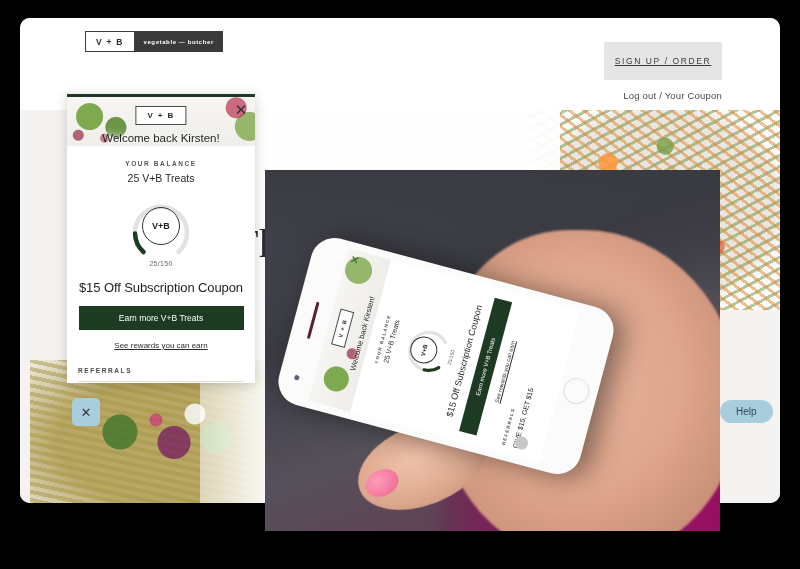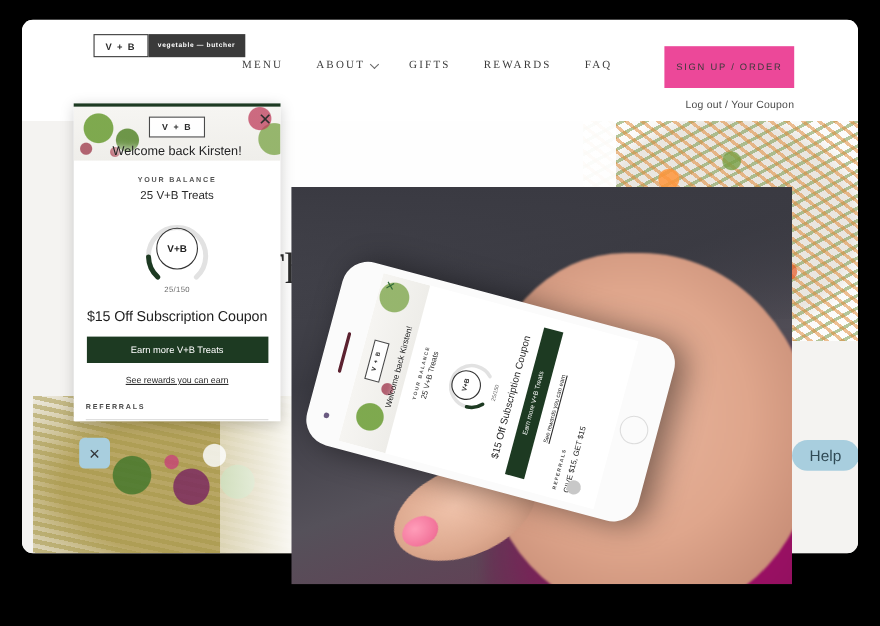--- a/index.html
+++ b/index.html
@@ -52,24 +52,25 @@
     white-space: nowrap; display: flex; align-items: center; gap: 4px;
   }
   .chev {
     display: inline-block; width: 6px; height: 6px;
     border-right: 1px solid #6a6a6a; border-bottom: 1px solid #6a6a6a;
     transform: rotate(45deg) translateY(-2px);
   }
   .signup-btn {
     position: absolute; right: 58px; top: 24px;
     width: 118px; height: 38px;
-    background: #ec4899; color: #3a3a3a;
+    background: #e5e5e5; color: #3a3a3a;
     font-size: 8.5px; letter-spacing: 1.6px;
     display: flex; align-items: center; justify-content: center;
     white-space: nowrap;
+    text-decoration: underline;
   }
   .account-line {
     position: absolute; right: 58px; top: 72px;
     font-size: 9.5px; color: #4a4a4a; letter-spacing: .2px; white-space: nowrap;
   }
 
   
   .hero {
     position: absolute; left: 0; top: 92px; width: 760px; height: 393px;
     overflow: hidden; background: #f4f3f1;
@@ -111,21 +112,21 @@
   }
   .hero-white-wash {
     position: absolute; left: 180px; top: 0; width: 360px; height: 393px;
     background: linear-gradient(90deg, rgba(255,255,255,.55) 0%, rgba(255,255,255,.92) 18%, rgba(255,255,255,.95) 100%);
   }
 
   
   .help-pill {
     position: absolute; left: 700px; top: 382px;
     background: #a8cede; color: #2f4a55;
-    font-size: 14px; padding: 6px 16px; border-radius: 14px;
+    font-size: 10px; padding: 6px 16px; border-radius: 14px;
     z-index: 8;
   }
 
   
   .rewards-panel {
     position: absolute; left: 47px; top: 76px;
     width: 188px; height: 289px;
     background: #ffffff;
     border-top: 3px solid #1d3a22;
     box-shadow: 0 2px 12px rgba(0,0,0,.18);
@@ -318,38 +319,20 @@
     </div>
 
     <div class="help-pill">Help</div>
 
     <div class="site-header">
       <div class="logo">
         <div class="logo-mark">V + B</div>
         <div class="logo-word">vegetable — butcher</div>
       </div>
 
-      <div class="nav">
-        <div class="nav-item">
-          <span>MENU</span>
-        </div>
-        <div class="nav-item">
-          <span>ABOUT</span>
-          <span class="chev"></span>
-        </div>
-        <div class="nav-item">
-          <span>GIFTS</span>
-        </div>
-        <div class="nav-item">
-          <span>REWARDS</span>
-        </div>
-        <div class="nav-item">
-          <span>FAQ</span>
-        </div>
-      </div>
 
       <div class="signup-btn">SIGN UP / ORDER</div>
       <div class="account-line">Log out / Your Coupon</div>
     </div>
 
     <div class="rewards-panel">
       <div class="panel-hero">
         <div class="panel-logo">V + B</div>
         <div class="panel-close">✕</div>
       </div>

